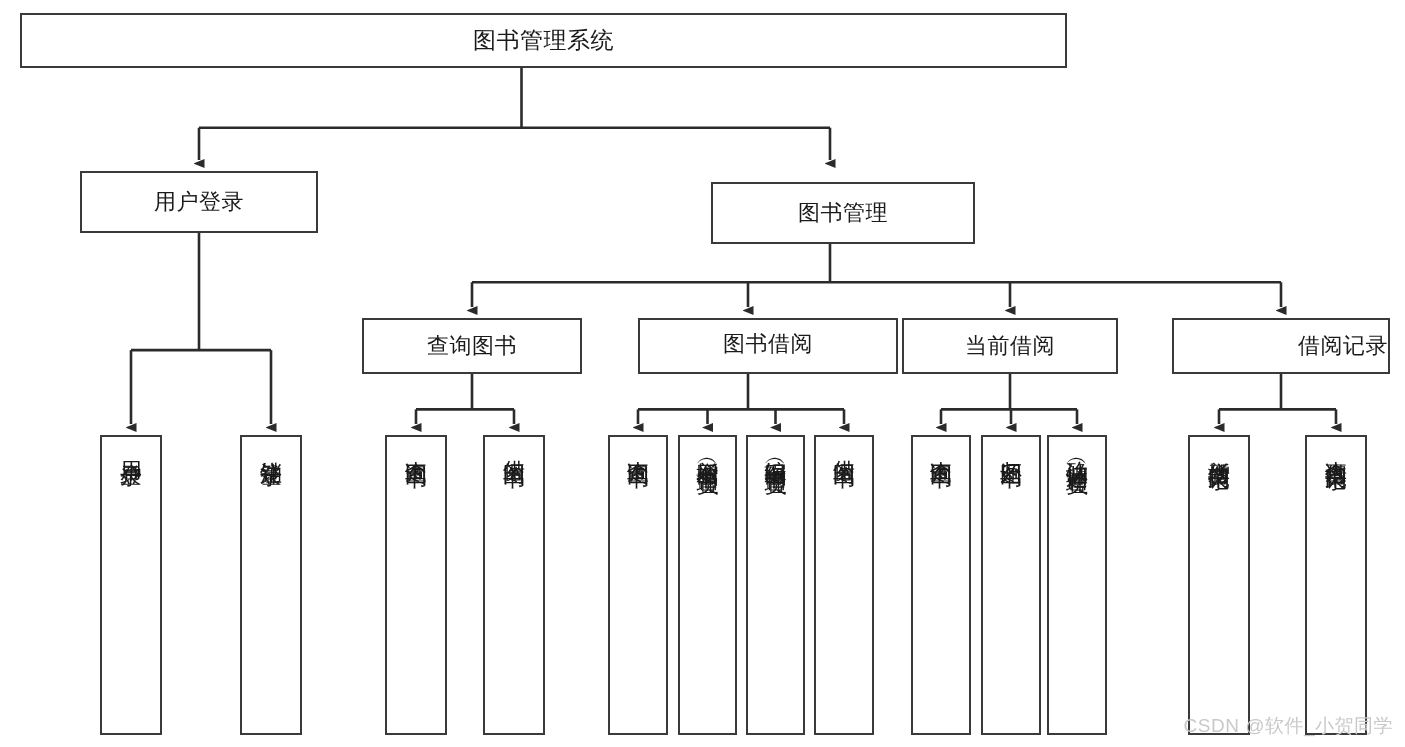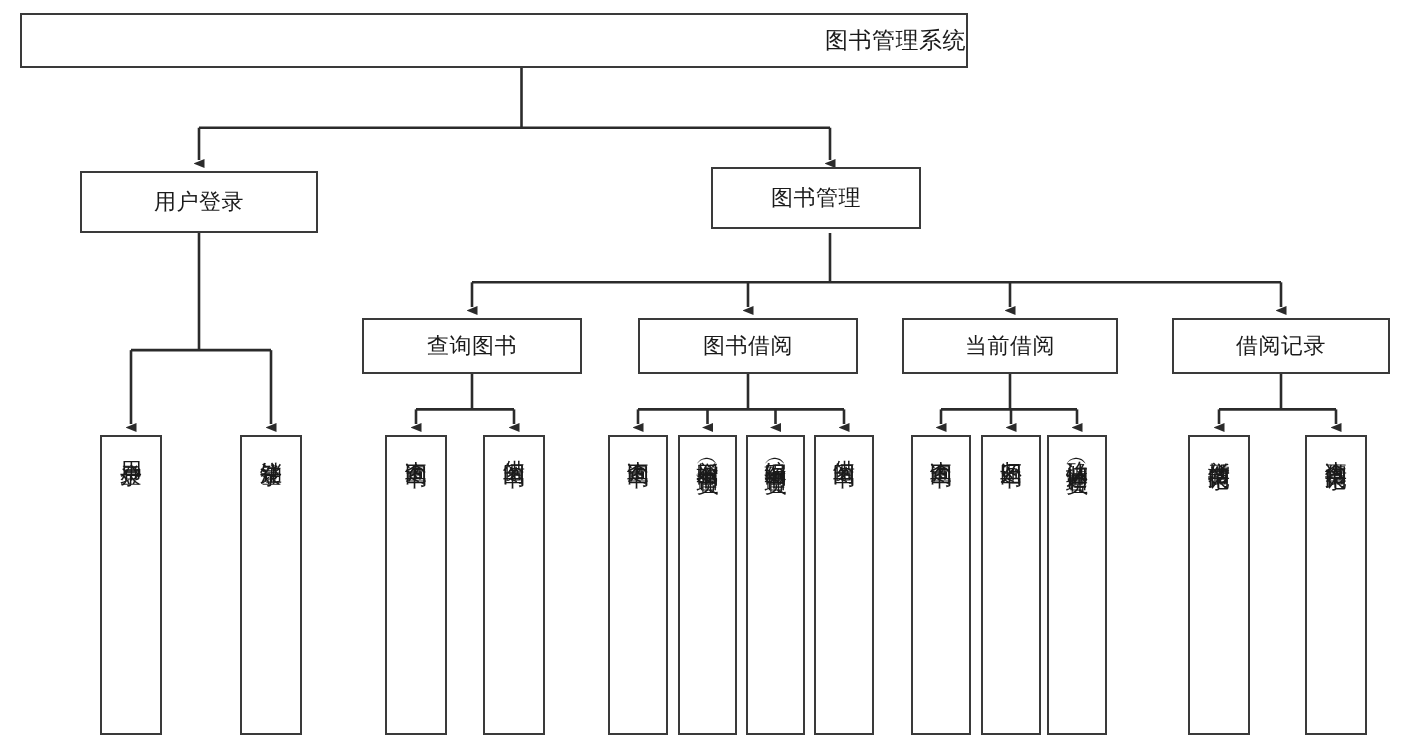--- a/index.html
+++ b/index.html
@@ -108,39 +108,39 @@
         <path d="M1011,409.38 L1011,424" marker-end="url(#arrow)"></path>
         <path d="M1077,409.38 L1077,424" marker-end="url(#arrow)"></path>
         <path d="M1281,374 L1281,409.38"></path>
         <path d="M1219,409.38 L1336,409.38"></path>
         <path d="M1219,409.38 L1219,424" marker-end="url(#arrow)"></path>
         <path d="M1336,409.38 L1336,424" marker-end="url(#arrow)"></path>
       </g>
   </svg>
 
   <div id="nodes-layer">
-      <div class="node root" style="left: 20px; top: 13px; width: 948px; height: 55px; justify-content: flex-end;">
+      <div class="node root" style="left: 20px; top: 13px; width: 1047px; height: 55px;">
         <span class="label">图书管理系统</span>
       </div>
       <div class="node level2" style="left: 80px; top: 171px; width: 238px; height: 62px;">
         <span class="label">用户登录</span>
       </div>
-      <div class="node level2" style="left: 711px; top: 167px; width: 210px; height: 62px;">
+      <div class="node level2" style="left: 711px; top: 182px; width: 264px; height: 62px;">
         <span class="label">图书管理</span>
       </div>
       <div class="node level2" style="left: 362px; top: 318px; width: 220px; height: 56px;">
         <span class="label">查询图书</span>
       </div>
-      <div class="node level2" style="left: 638px; top: 318px; width: 220px; height: 56px;">
+      <div class="node level2" style="left: 638px; top: 318px; width: 260px; height: 56px; font-family: Liberation Mono, monospace;">
         <span class="label">图书借阅</span>
       </div>
       <div class="node level2" style="left: 902px; top: 318px; width: 216px; height: 56px; text-align: center;">
         <span class="label">当前借阅</span>
       </div>
-      <div class="node level2" style="left: 1172px; top: 318px; width: 218px; height: 56px;">
+      <div class="node level2" style="left: 1172px; top: 318px; width: 218px; height: 56px; justify-content: flex-end;">
         <span class="label">借阅记录</span>
       </div>
       <div class="node leaf" style="left: 100px; top: 435px; width: 62px; height: 300px;">
         <span class="label">用户登录</span>
       </div>
       <div class="node leaf" style="left: 240px; top: 435px; width: 62px; height: 300px;">
         <span class="label">注销登录</span>
       </div>
       <div class="node leaf" style="left: 385px; top: 435px; width: 62px; height: 300px;">
         <span class="label">查询图书</span>
@@ -170,13 +170,14 @@
         <span class="label">确认归还（管理员）</span>
       </div>
       <div class="node leaf" style="left: 1188px; top: 435px; width: 62px; height: 300px;">
         <span class="label">新增借阅记录</span>
       </div>
       <div class="node leaf" style="left: 1305px; top: 435px; width: 62px; height: 300px;">
         <span class="label">查询借阅记录</span>
       </div>
     </div>
 
+  <div id="watermark">CSDN @软件_小贺同学</div>
 </div>
 
 </body></html>

